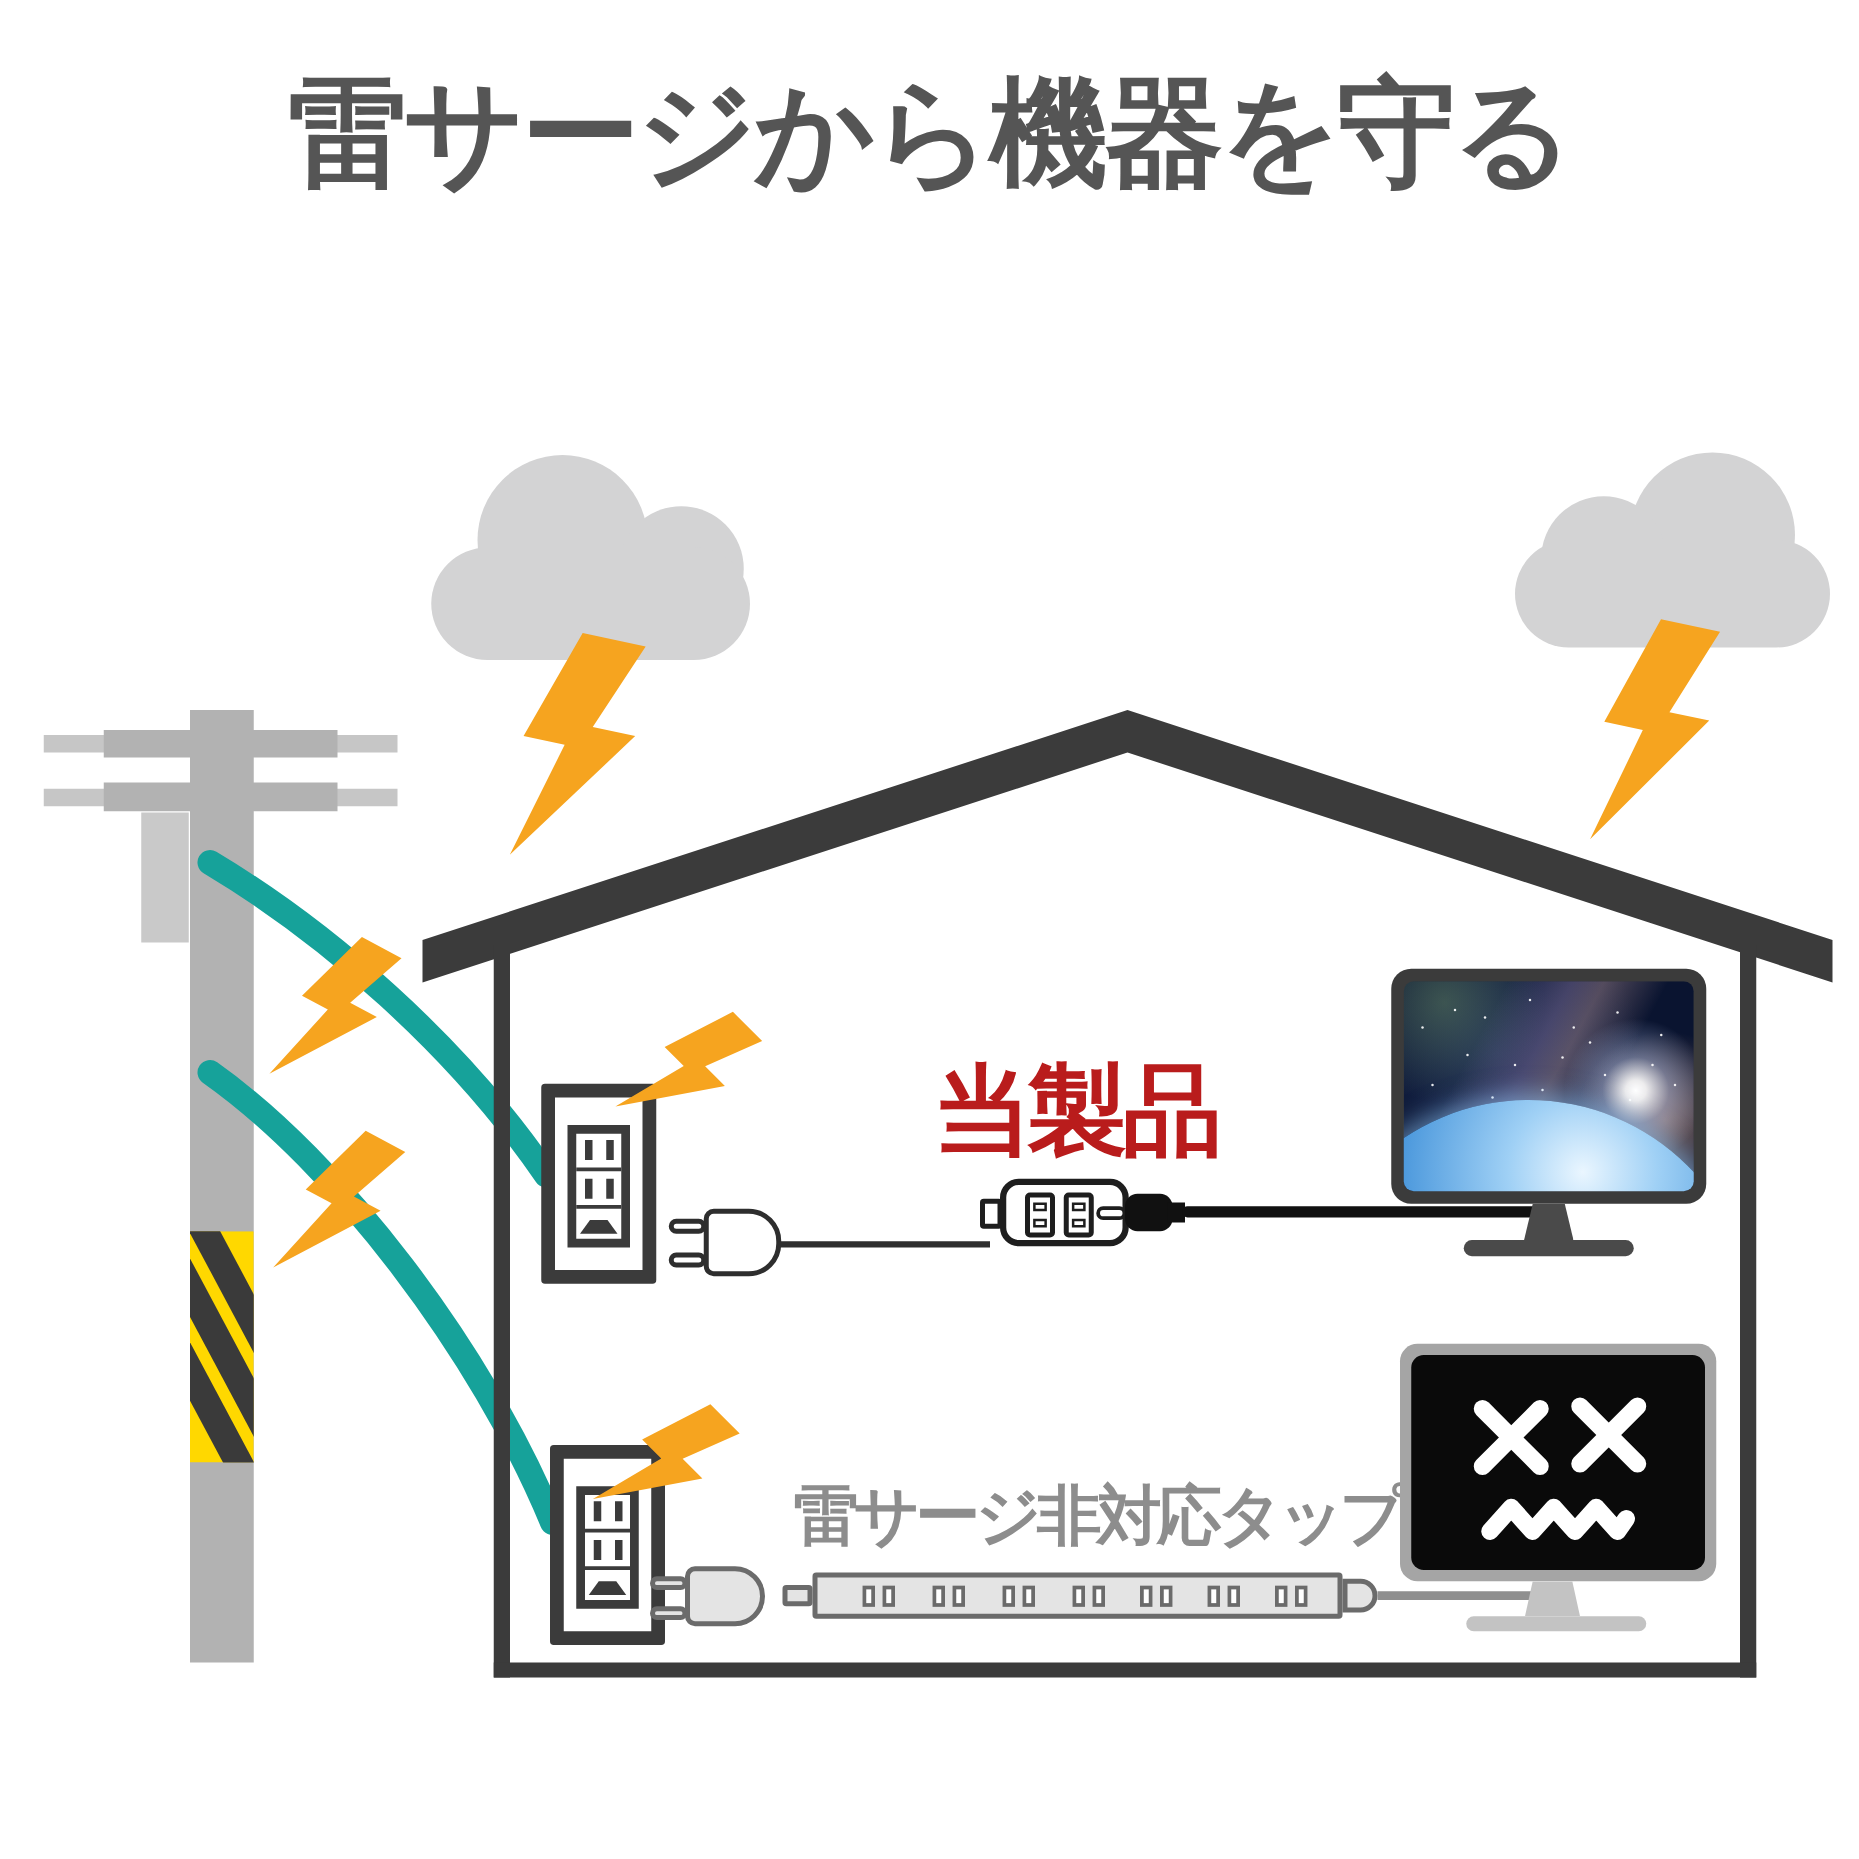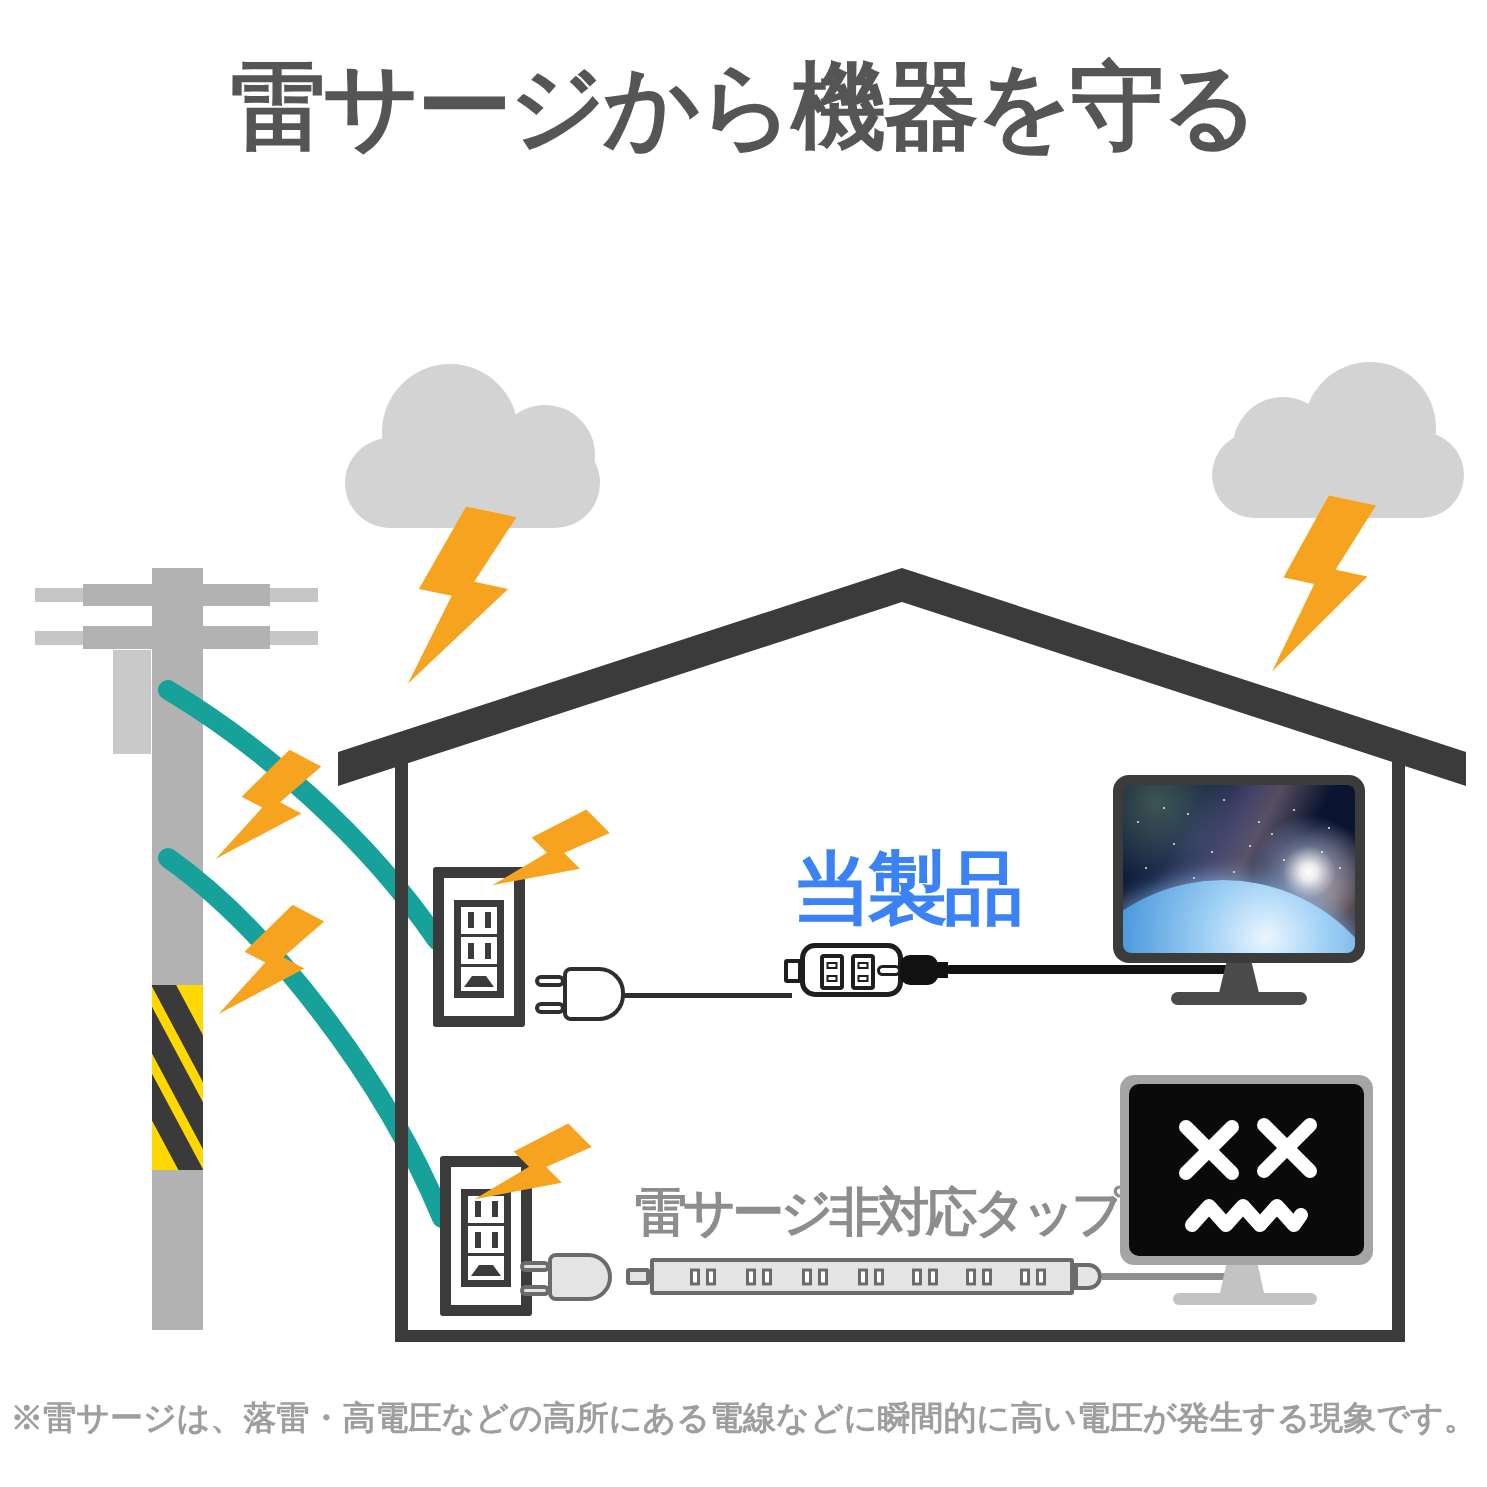--- a/index.html
+++ b/index.html
@@ -4,21 +4,21 @@
 <style>
   html,body{margin:0;padding:0;background:#fff;}
   .canvas{position:relative;width:1487px;height:1487px;background:#fff;overflow:hidden;
           font-family:Liberation Sans, sans-serif;}
   .abs{position:absolute;}
   svg{position:absolute;left:0;top:0;}
   .txt{white-space:nowrap;font-weight:900;}
   .title{left:0;right:0;top:44px;text-align:center;font-size:95px;letter-spacing:-3px;color:#555;}
   .subtitle{left:0;right:0;top:198px;text-align:center;font-size:72px;letter-spacing:-1px;color:#555;}
   .footnote{left:0;right:0;top:1396px;text-align:center;font-size:33px;letter-spacing:0;color:#9e9e9f;font-weight:700;}
-  .product-label{left:700px;top:836px;width:320px;text-align:right;font-size:80px;letter-spacing:-4px;color:#3b82f6;}
+  .product-label{left:700px;top:836px;width:320px;text-align:center;font-size:80px;letter-spacing:-4px;color:#b91c1c;}
   .tap-label{left:628px;top:1178px;width:500px;text-align:center;font-size:52px;letter-spacing:-4px;color:#8d8d8d;}
 
   
   .outlet{width:92px;background:#fff;border:11px solid #3b3b3b;border-radius:3px;box-sizing:border-box;}
   .outlet{height:160px;}
   .module{position:absolute;left:10px;top:22px;width:50px;height:98px;background:#fff;
           border:7px solid #3b3b3b;box-sizing:border-box;}
   .sep{position:absolute;left:0;right:0;height:3px;background:#3b3b3b;}
   .slot-v{position:absolute;width:6px;height:16px;background:#3b3b3b;}
   .trap{position:absolute;bottom:4px;left:50%;transform:translateX(-50%);width:14px;height:0;
@@ -222,21 +222,20 @@
             <line x1="181" y1="41" x2="135" y2="87"></line>
             <polyline points="63,141 80,122 97,141 114,122 131,141 148,122 165,141 172,131"></polyline>
           </g>
         </svg>
       </div>
     </div>
     <div class="mon-neck2 abs" style="left:100px;top:190px;"></div>
     <div class="mon-base2 abs" style="left:53px;top:218px;"></div>
   </div>
 
-  <div class="abs txt footnote">※雷サージは、落雷・高電圧などの高所にある電線などに瞬間的に高い電圧が発生する現象です。</div>
 
   <svg width="1487" height="1487" viewBox="0 0 1487 1487" style="pointer-events:none;">
     <defs>
       <path id="bolt" d="M38,0 H84 L59,62 H90 L20,160 L42,78 H12 Z"></path>
     </defs>
     <g fill="#f6a41f">
       <use href="#bolt" transform="translate(460,600) rotate(12) scale(1.12,1.16) translate(-50,-80)"></use>
       <use href="#bolt" transform="translate(1322,588) rotate(12) scale(1.05,1.15) translate(-50,-80)"></use>
       <use href="#bolt" transform="translate(267,812) rotate(28) scale(0.78,0.82) translate(-50,-80)"></use>
       <use href="#bolt" transform="translate(270,967) rotate(28) scale(0.78,0.82) translate(-50,-80)"></use>

